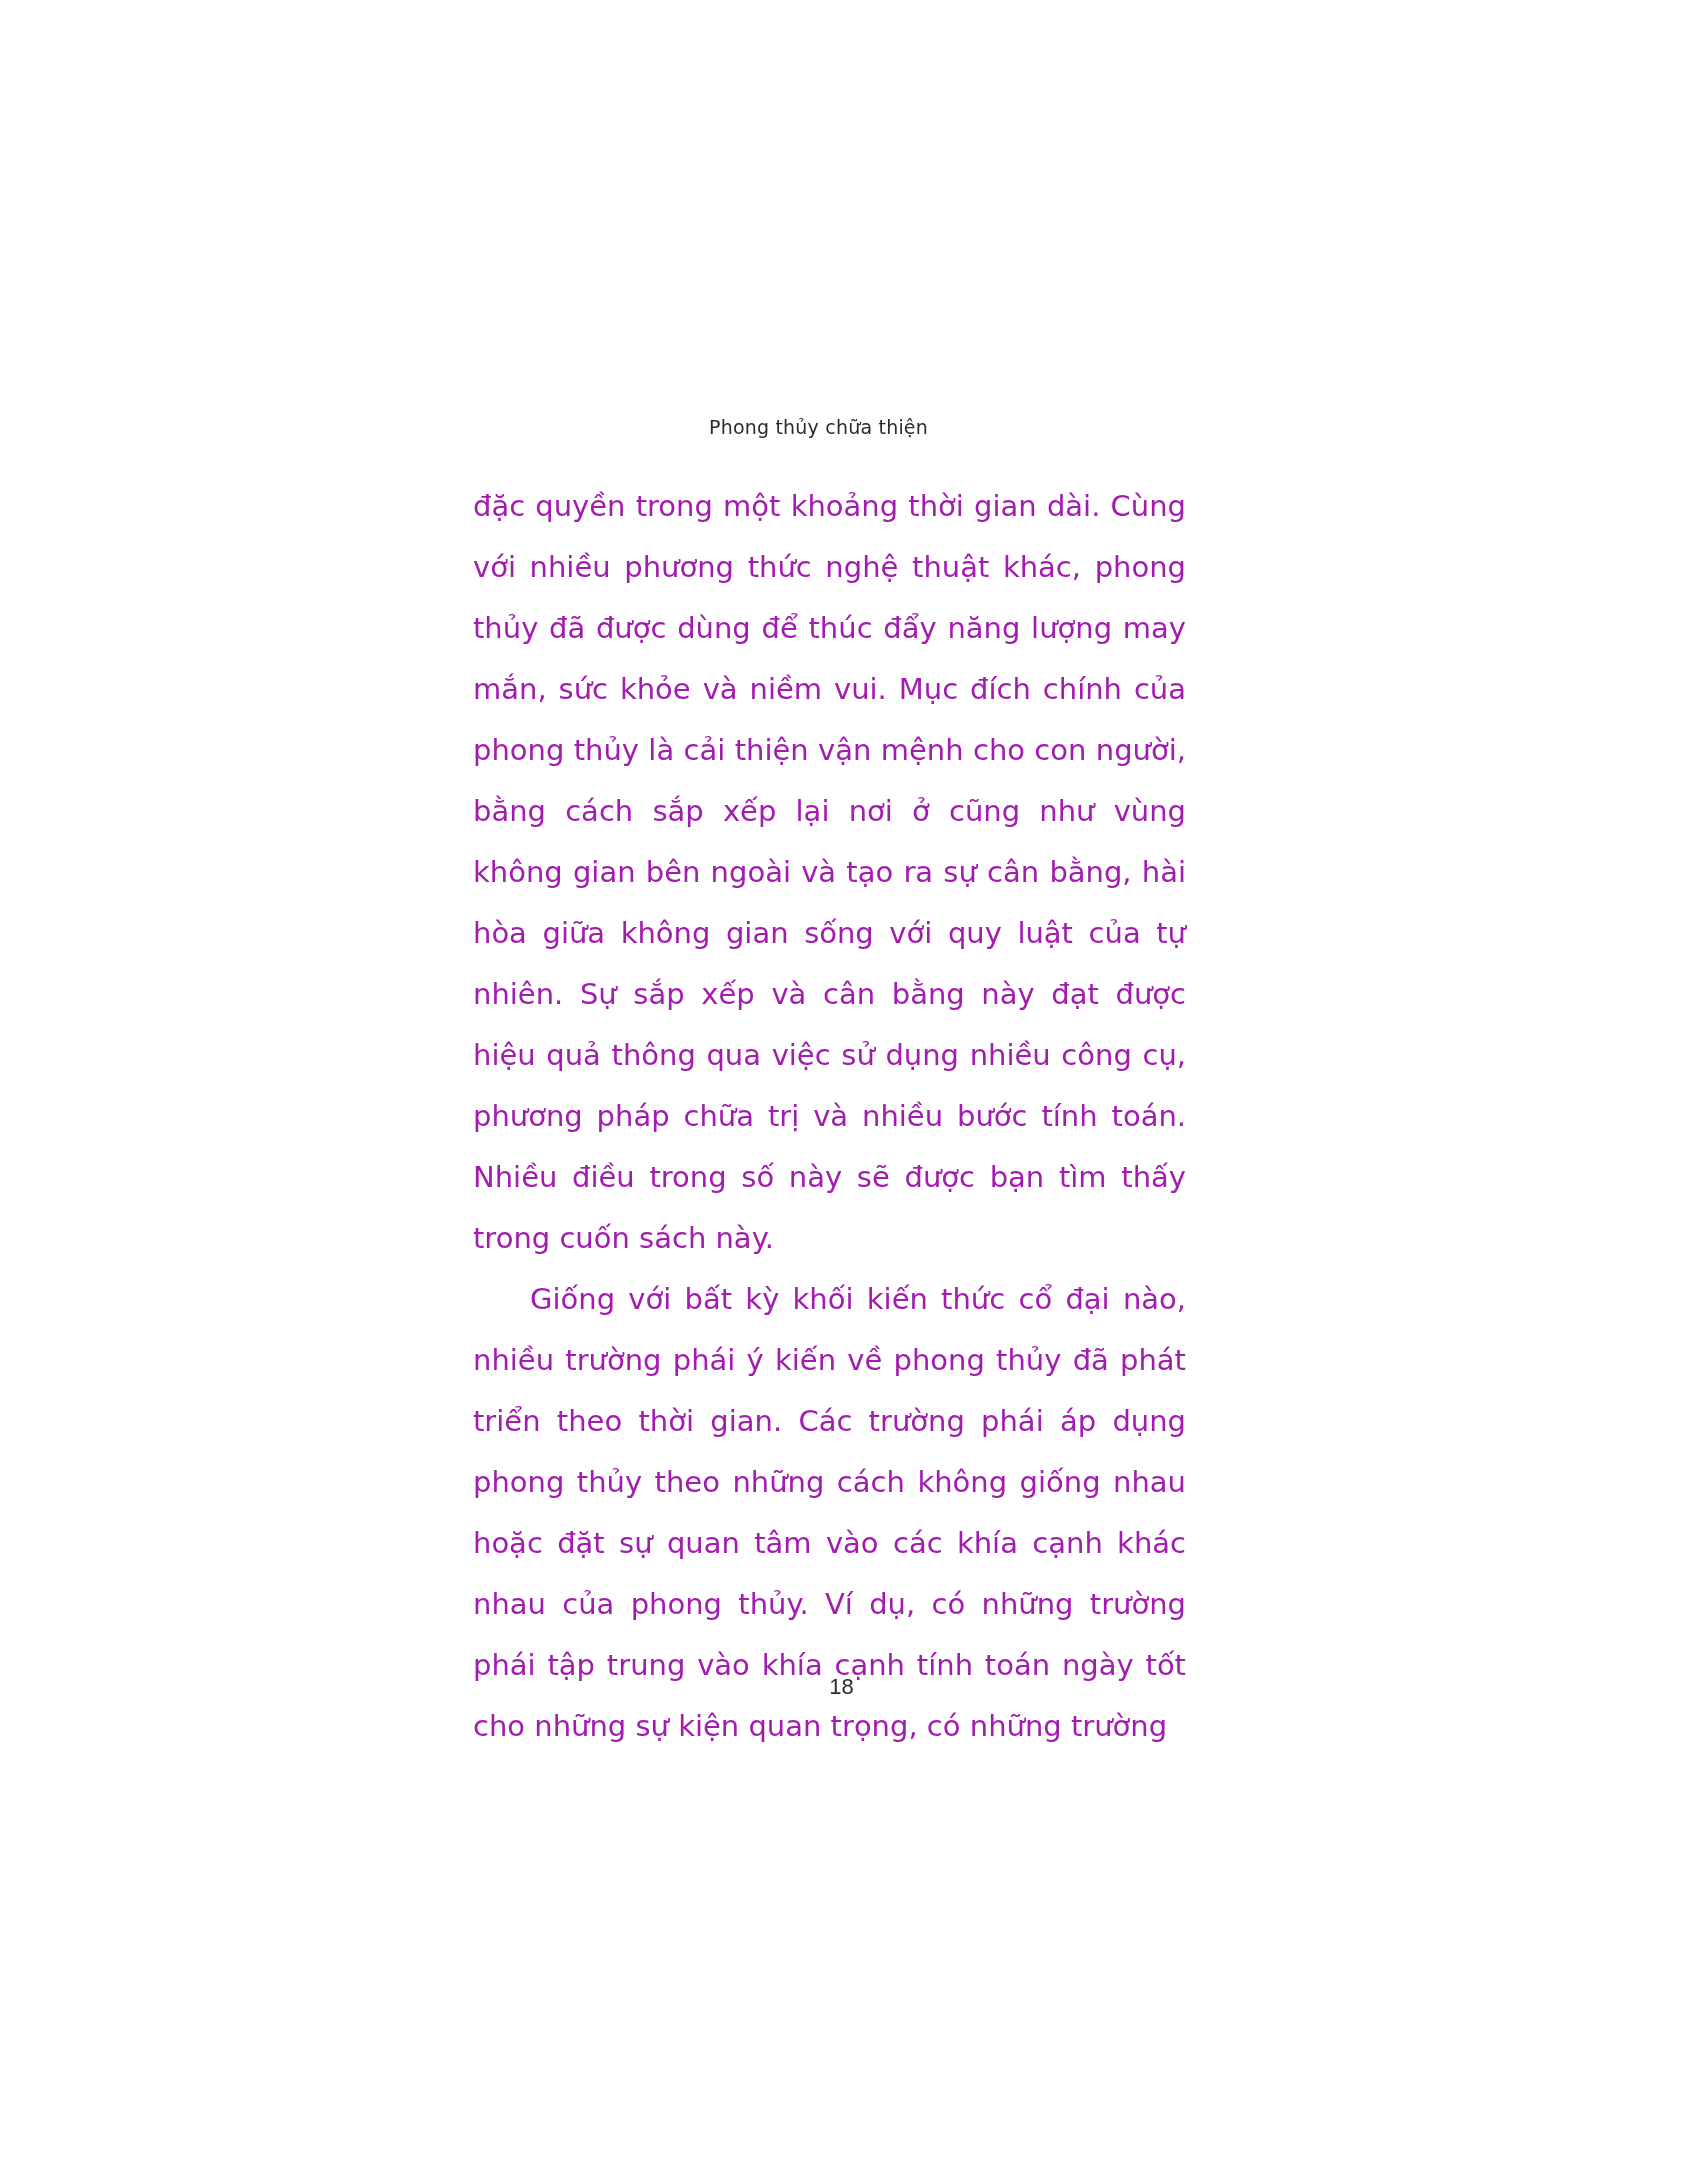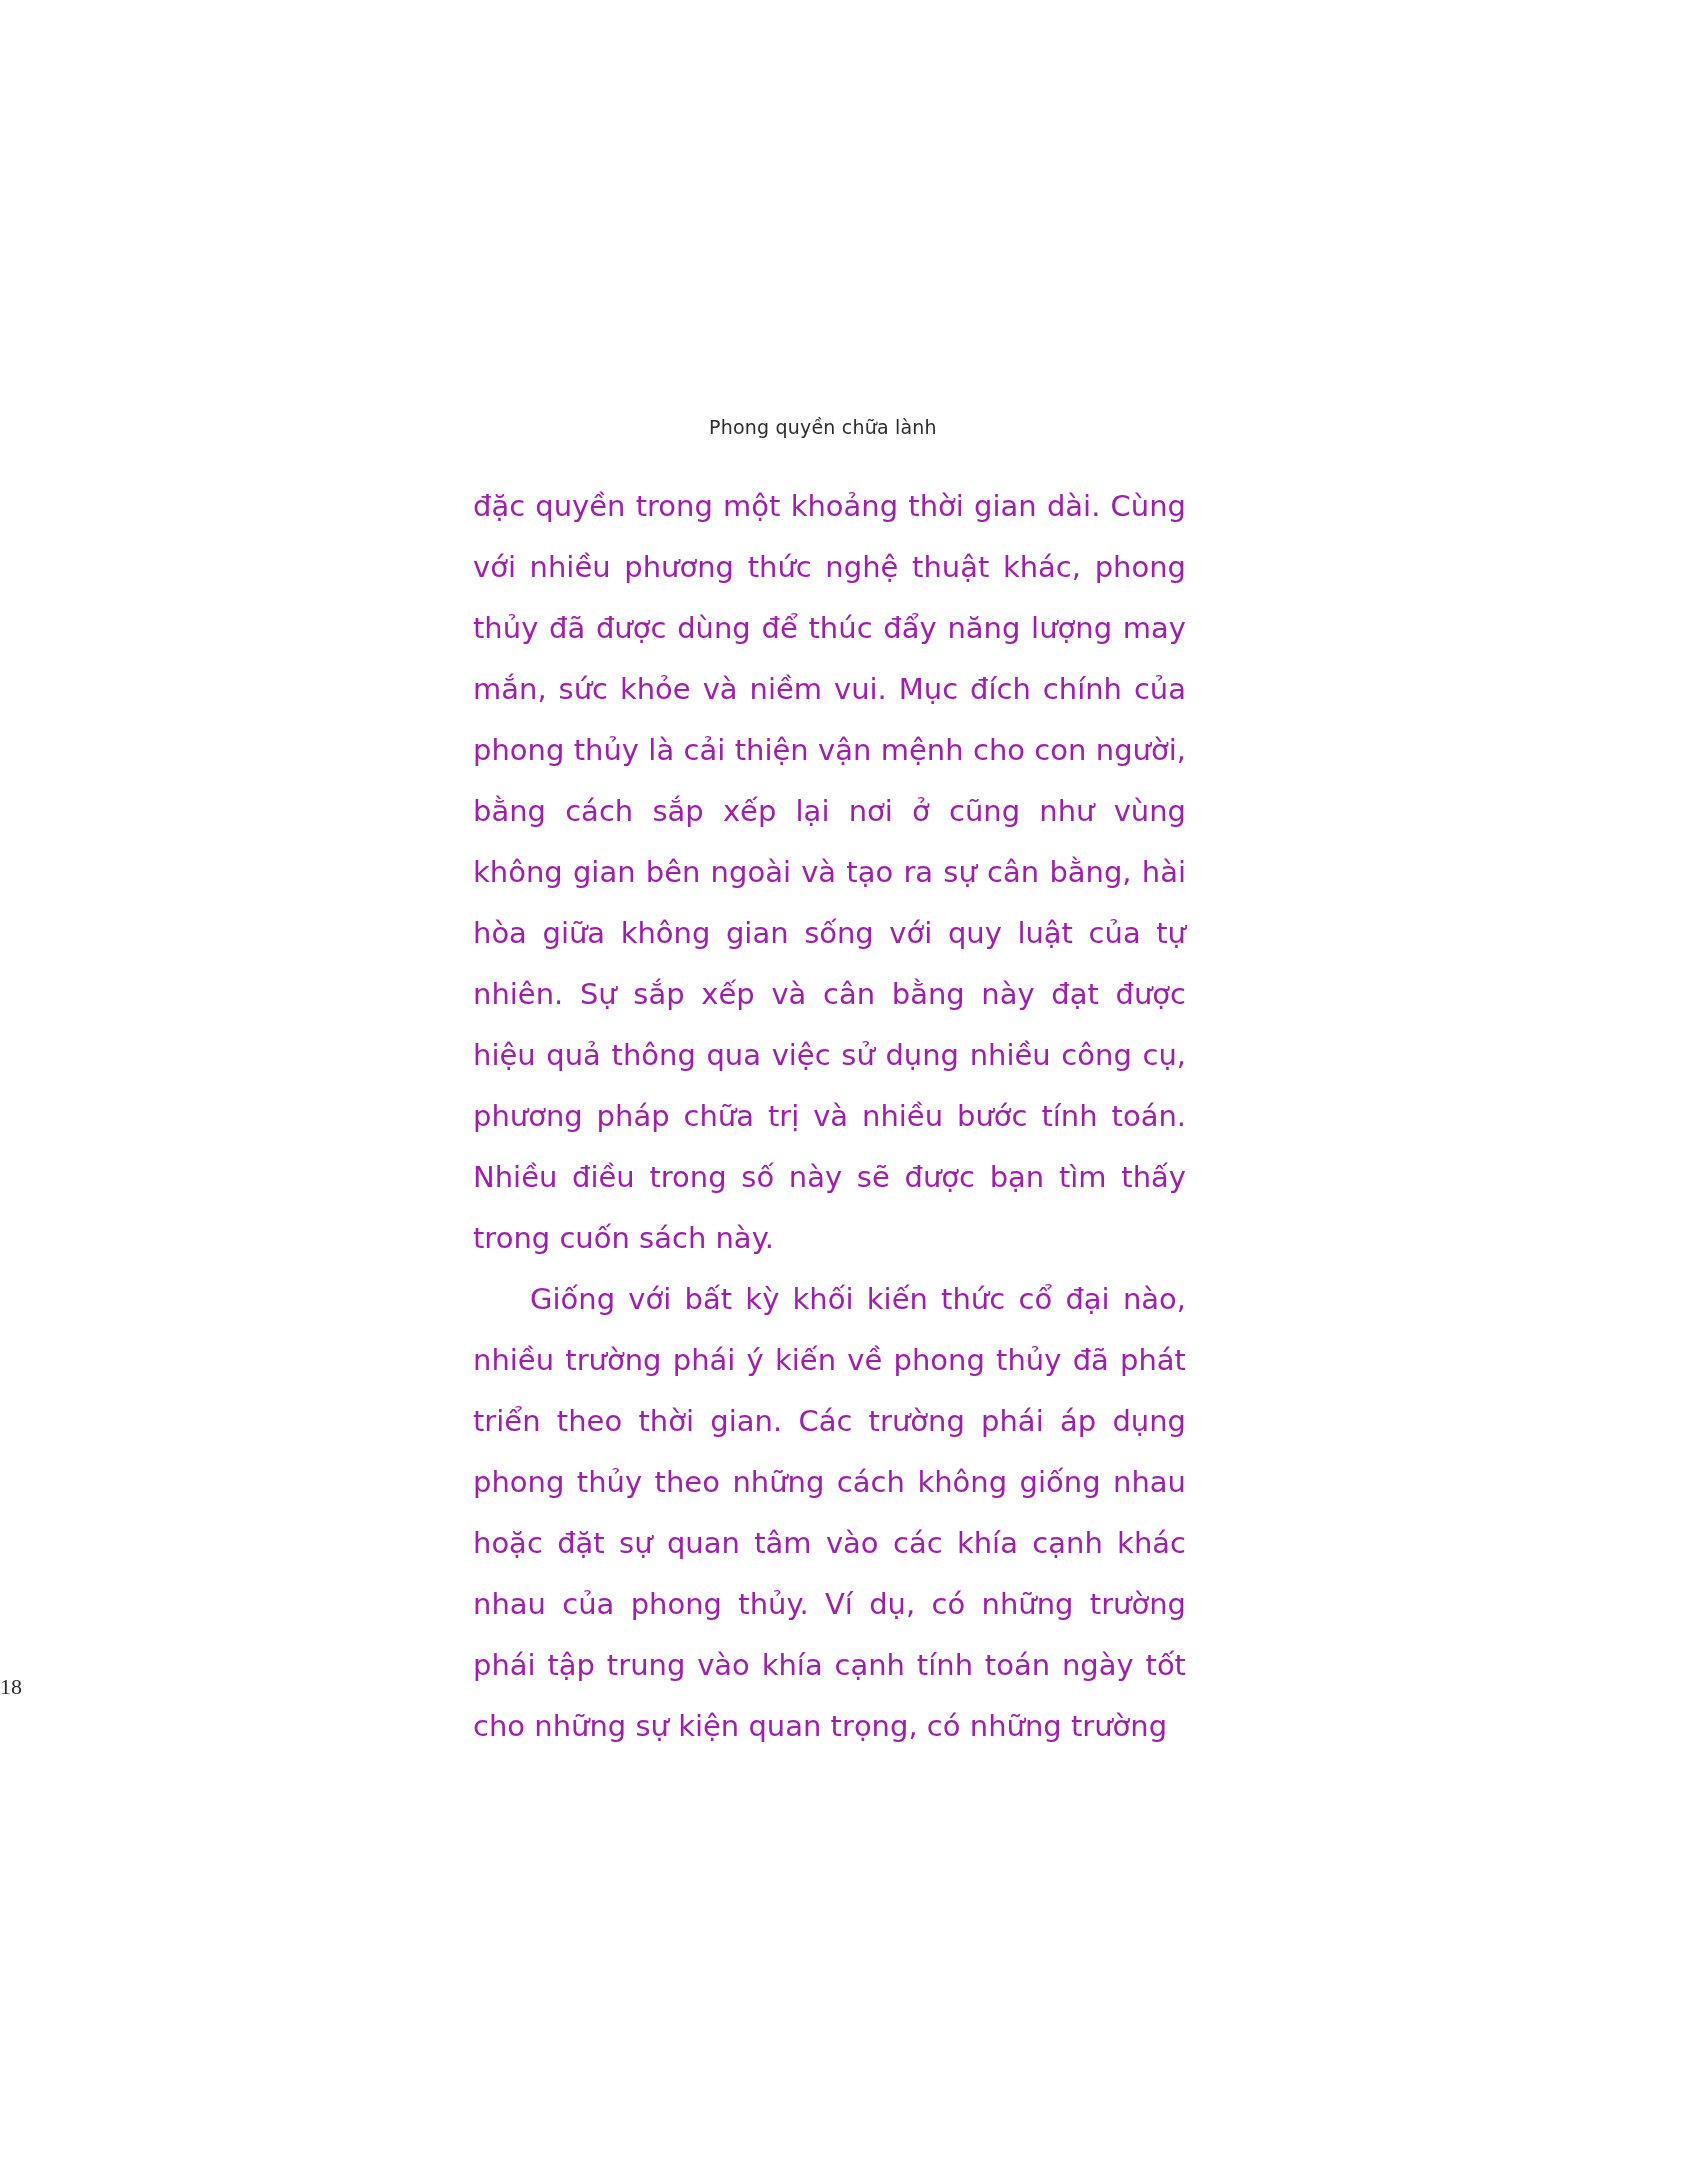--- a/index.html
+++ b/index.html
@@ -56,32 +56,33 @@
 
   .indent {
     text-indent: 57px;
   }
 
   .folio {
     position: absolute;
     left: 0;
     right: 0;
     top: 1674px;
+    text-align: center;
     font-size: 22px;
     color: #2b2b2b;
-    font-family: Liberation Serif, serif;
+    font-family: Liberation Sans, sans-serif;
   }
 </style>
 </head>
 <body>
 
 <div class="page">
   <div class="page-inner">
 
-    <div class="running-head">Phong quyền chữa lành</div>
+    <div class="running-head">Phong thủy chữa thiện</div>
 
     <p class="body-text">đặc quyền trong một khoảng thời gian dài. Cùng với nhiều phương thức nghệ thuật khác, phong thủy đã được dùng để thúc đẩy năng lượng may mắn, sức khỏe và niềm vui. Mục đích chính của phong thủy là cải thiện vận mệnh cho con người, bằng cách sắp xếp lại nơi ở cũng như vùng không gian bên ngoài và tạo ra sự cân bằng, hài hòa giữa không gian sống với quy luật của tự nhiên. Sự sắp xếp và cân bằng này đạt được hiệu quả thông qua việc sử dụng nhiều công cụ, phương pháp chữa trị và nhiều bước tính toán. Nhiều điều trong số này sẽ được bạn tìm thấy trong cuốn sách này.</p>
 
     <p class="body-text indent">Giống với bất kỳ khối kiến thức cổ đại nào, nhiều trường phái ý kiến về phong thủy đã phát triển theo thời gian. Các trường phái áp dụng phong thủy theo những cách không giống nhau hoặc đặt sự quan tâm vào các khía cạnh khác nhau của phong thủy. Ví dụ, có những trường phái tập trung vào khía cạnh tính toán ngày tốt cho những sự kiện quan trọng, có những trường</p>
 
   </div>
 
   <div class="folio">18</div>
 </div>
 

